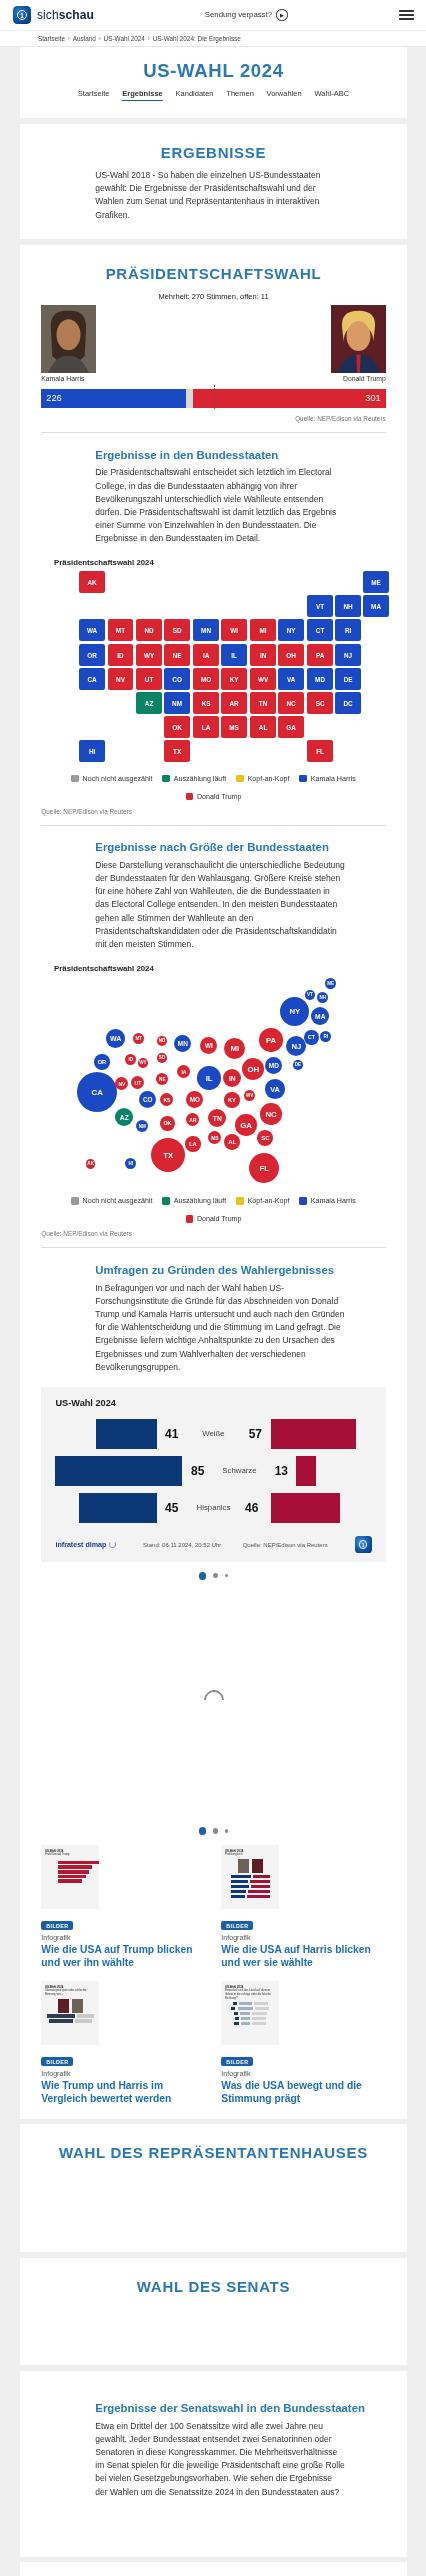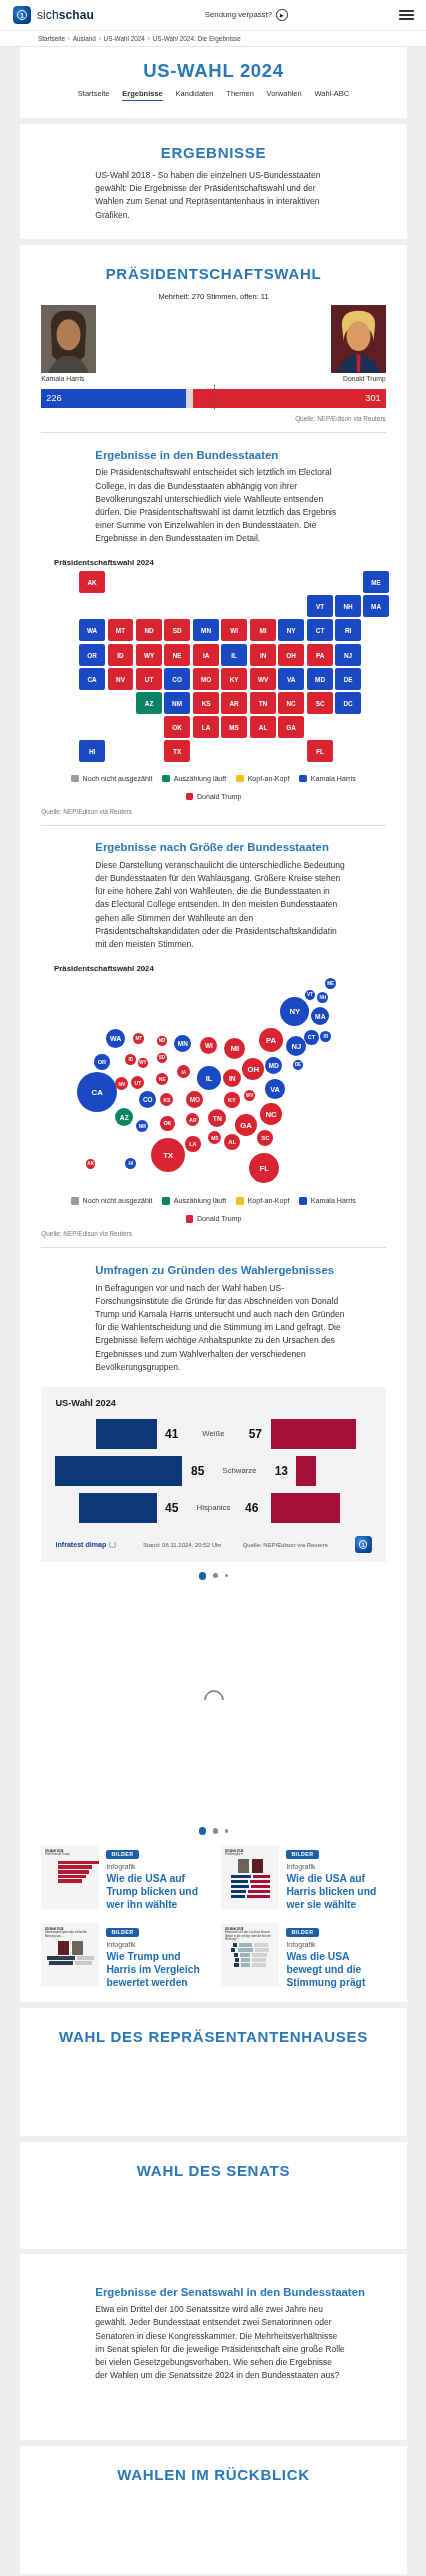--- a/index.html
+++ b/index.html
@@ -95,21 +95,21 @@
   .dots .d.m { width:5.7px; height:5.7px; }
   .dots .d.s { width:3.6px; height:3.6px; }
 
   .spin-zone { height:235px; display:flex; align-items:center; justify-content:center; }
   .spinner { width:20px; height:20px; border:2.1px solid #8a8a8a; border-right-color:transparent; border-bottom-color:transparent;
     border-radius:50%; transform:rotate(45deg); animation:sp 1.2s linear infinite; }
   @keyframes sp { to { transform:rotate(405deg); } }
 
   
   .teasers { display:grid; grid-template-columns:1fr 1fr; gap:11.4px 15.6px; margin-top:10px; }
-  .teaser { display:flex; gap:7.1px; }
+  .teaser { display:flex; gap:7.1px;flex-direction:column; }
   .thumb { width:58px; height:64px; background:#f4f4f4; flex:none; padding:3.6px 3.6px; overflow:hidden; position:relative; }
   .thumb .tk { font-size:2.8px; font-weight:bold; color:#222; }
   .thumb .tc { font-size:2.8px; color:#333; margin-top:0.7px; line-height:1.3; }
   .thumb .bars { margin-top:3.6px; }
   .thumb .bars div { height:3.6px; margin:1.1px 0 1.1px 12.8px; background:#b11a32; }
   .thumb .duo { display:flex; gap:2.8px; justify-content:center; margin-top:2.1px; }
   .thumb .duo span { width:11.4px; height:14.2px; display:block; }
   .thumb .mrow { display:flex; gap:2.1px; margin-top:1.4px; justify-content:center; }
   .thumb .mrow i { display:block; height:3.6px; }
   .t-body { padding-top:1.4px; }

